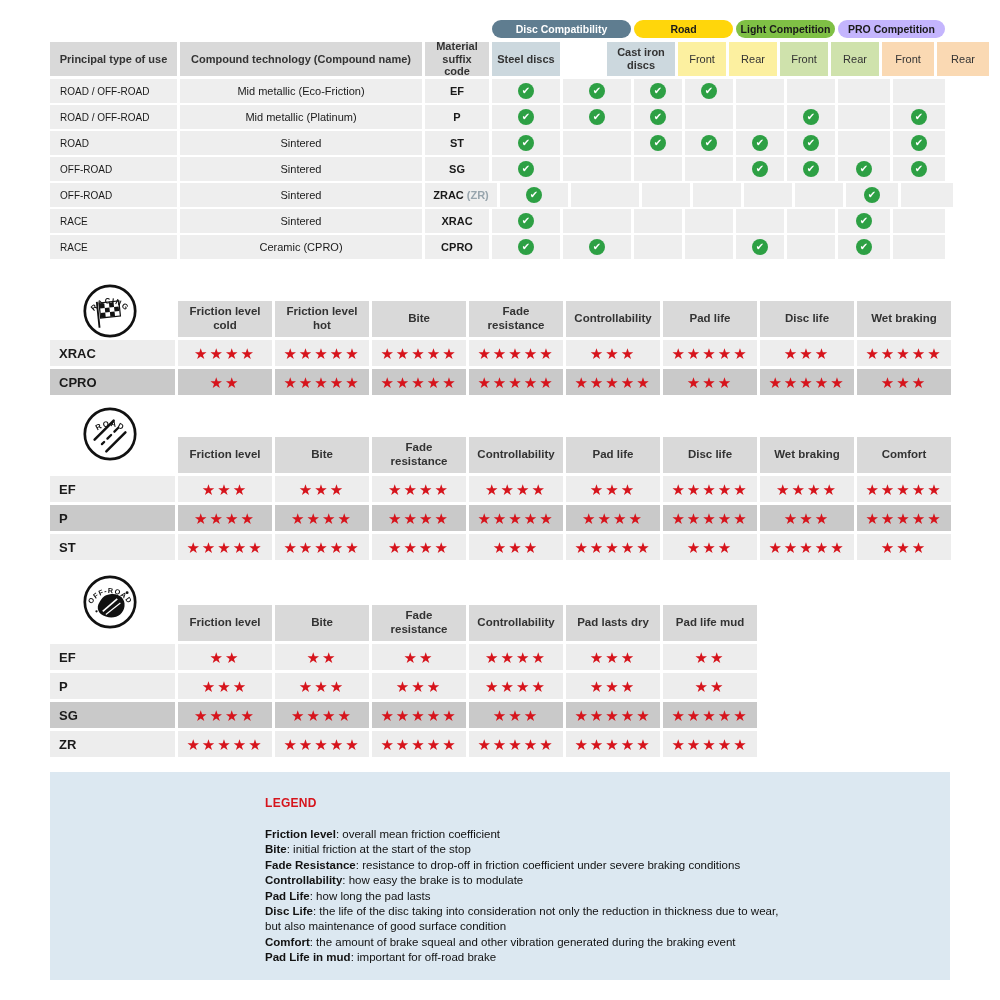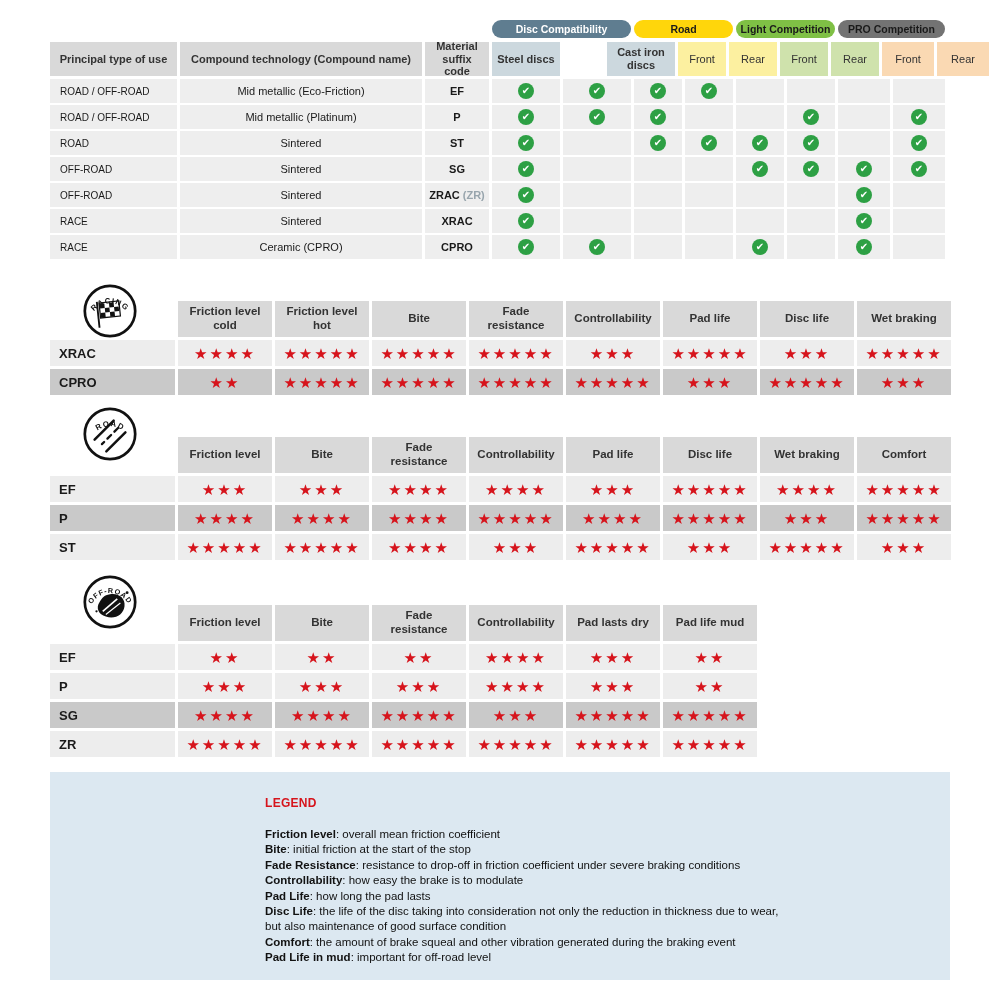--- a/index.html
+++ b/index.html
@@ -12,21 +12,21 @@
   .cell { display: flex; align-items: center; justify-content: center; text-align: center; flex: 0 0 auto; }
   .spacer { background: transparent; }
 
   
   #compat { position: absolute; left: 50px; top: 20px; }
   #compat .gh { margin-bottom: 4px; }
   .ghc { height: 18px; font-size: 10.5px; font-weight: bold; border-radius: 9px; }
   .ghc.disc { background: #5f7d90; color: #fff; }
   .ghc.road { background: #ffd60b; color: #1a1a1a; }
   .ghc.light { background: #7fc045; color: #1a1a1a; }
-  .ghc.pro { background: #737373; color: #1a1a1a; }
+  .ghc.pro { background: #c4b5fd; color: #1a1a1a; }
   #compat .hr { margin-bottom: 3px; }
   .hc { height: 34px; font-size: 11px; font-weight: bold; color: #333; line-height: 1.15; padding: 0 4px; }
   .hc.g { background: #d9d9d9; }
   .hc.disc-l { background: #ccd8de; }
   .hc.road-l { background: #fcf0a0; font-weight: normal; }
   .hc.light-l { background: #cfe2ac; font-weight: normal; }
   .hc.pro-l { background: #fad9b3; font-weight: normal; }
   .dr .cell { background: #eeeeee; height: 24px; }
   .dr .use { font-size: 10px; font-weight: normal; justify-content: flex-start; padding-left: 10px; text-align: left; }
   .dr .tech { font-size: 11px; }
@@ -184,21 +184,21 @@
         <div class="cell chk" style="width: 52px;">
           <div class="check">✔</div>
         </div>
         <div class="cell chk" style="width: 52px;">
           <div class="check">✔</div>
         </div>
       </div>
       <div class="row dr">
         <div class="cell use" style="width: 127px;">OFF-ROAD</div>
         <div class="cell tech" style="width: 242px;">Sintered</div>
-        <div class="cell code" style="width: 64px;">
+        <div class="cell code" style="width: 72px;">
           <div class="code-main">ZRAC</div>
           <div class="code-note">(ZR)</div>
         </div>
         <div class="cell chk" style="width: 68px;">
           <div class="check">✔</div>
         </div>
         <div class="cell chk" style="width: 68px;"></div>
         <div class="cell chk" style="width: 48px;"></div>
         <div class="cell chk" style="width: 48px;"></div>
         <div class="cell chk" style="width: 48px;"></div>
@@ -442,17 +442,17 @@
     <div class="legend-title">LEGEND</div>
     <div id="legend-entries">
         <div class="legend-line"><span class="lterm">Friction level</span><span>: overall mean friction coefficient</span></div>
         <div class="legend-line"><span class="lterm">Bite</span><span>: initial friction at the start of the stop</span></div>
         <div class="legend-line"><span class="lterm">Fade Resistance</span><span>: resistance to drop-off in friction coefficient under severe braking conditions</span></div>
         <div class="legend-line"><span class="lterm">Controllability</span><span>: how easy the brake is to modulate</span></div>
         <div class="legend-line"><span class="lterm">Pad Life</span><span>: how long the pad lasts</span></div>
         <div class="legend-line"><span class="lterm">Disc Life</span><span>: the life of the disc taking into consideration not only the reduction in thickness due to wear,</span></div>
         <div class="legend-line"><span>but also maintenance of good surface condition</span></div>
         <div class="legend-line"><span class="lterm">Comfort</span><span>: the amount of brake squeal and other vibration generated during the braking event</span></div>
-        <div class="legend-line"><span class="lterm">Pad Life in mud</span><span>: important for off-road level</span></div>
+        <div class="legend-line"><span class="lterm">Pad Life in mud</span><span>: important for off-road brake</span></div>
       </div>
   </div>
 
 </div>
 
 </body></html>

